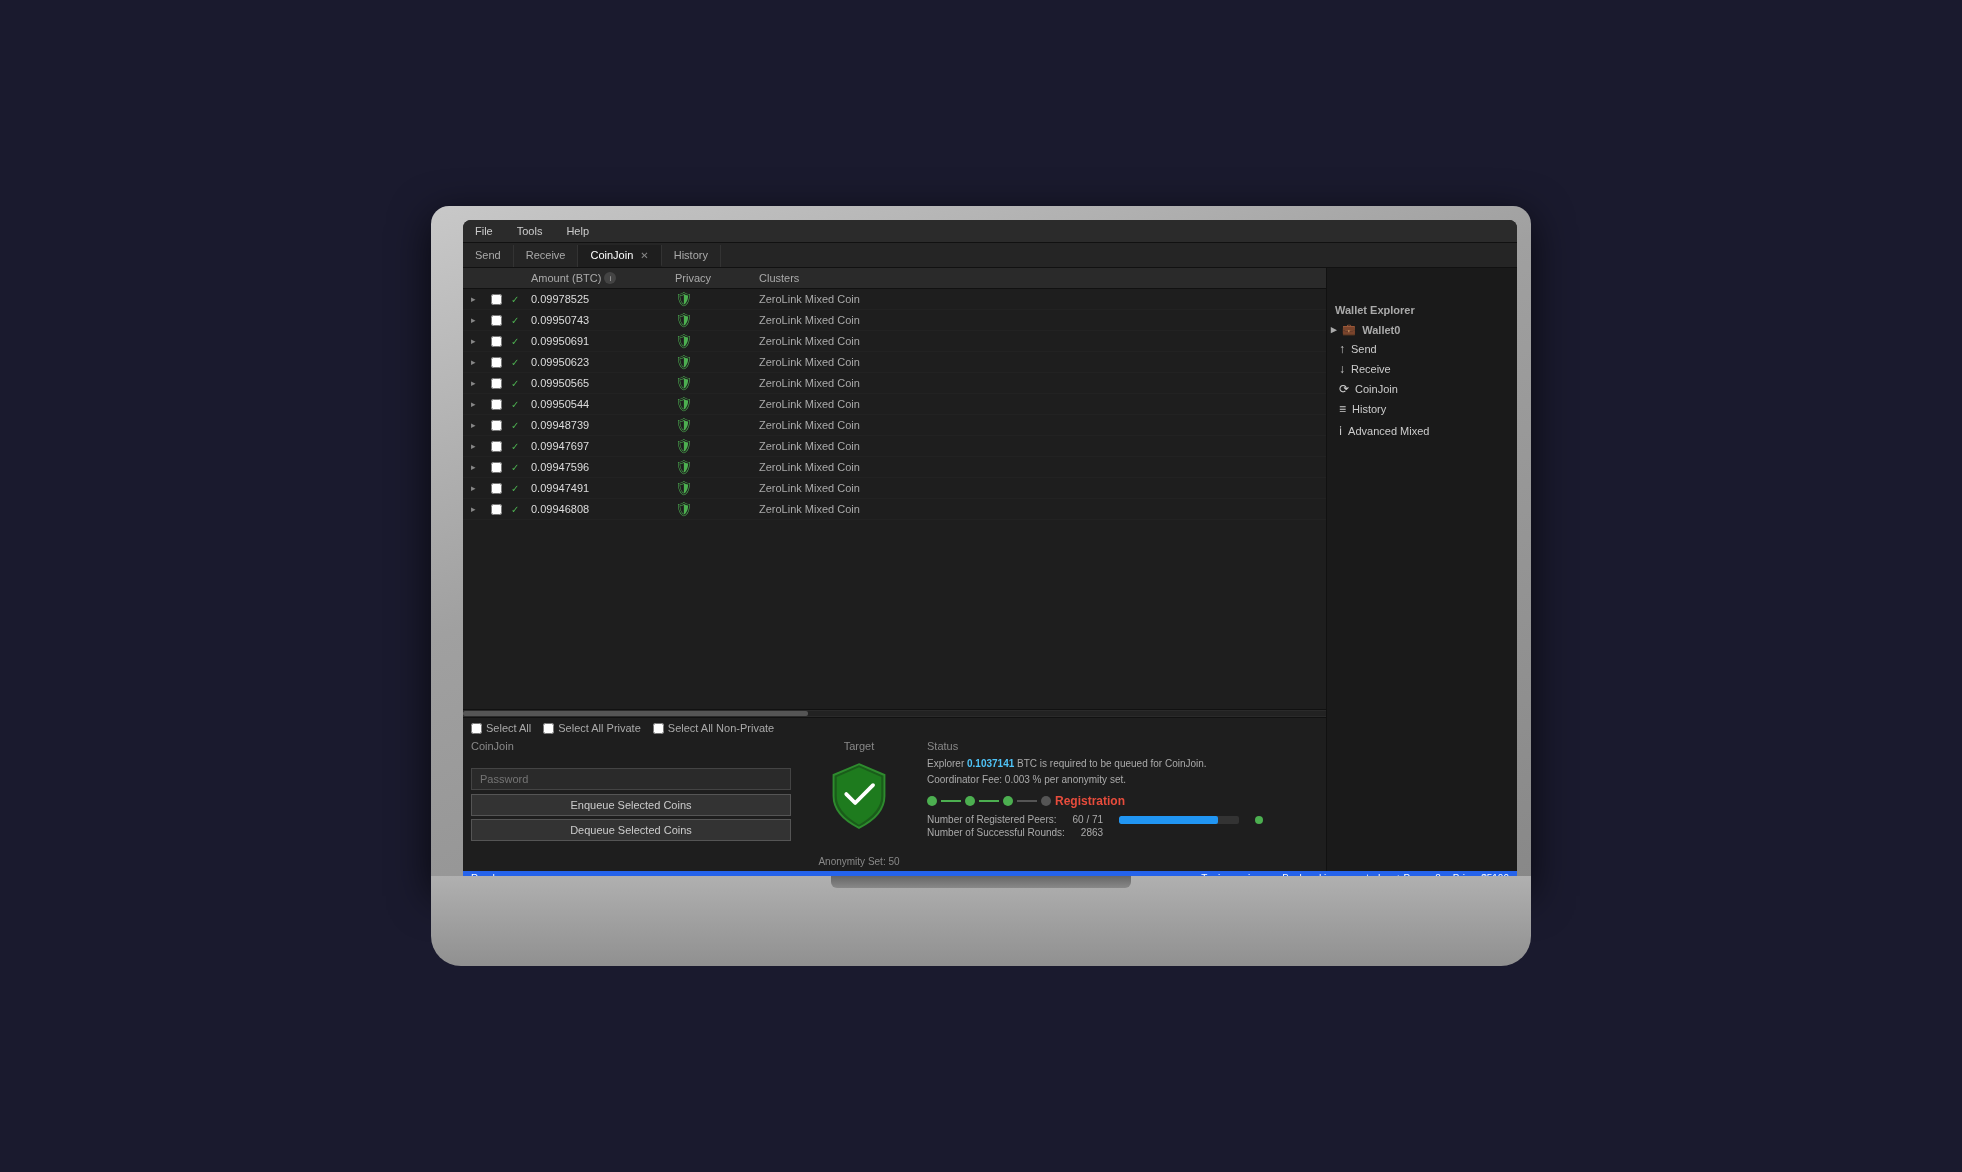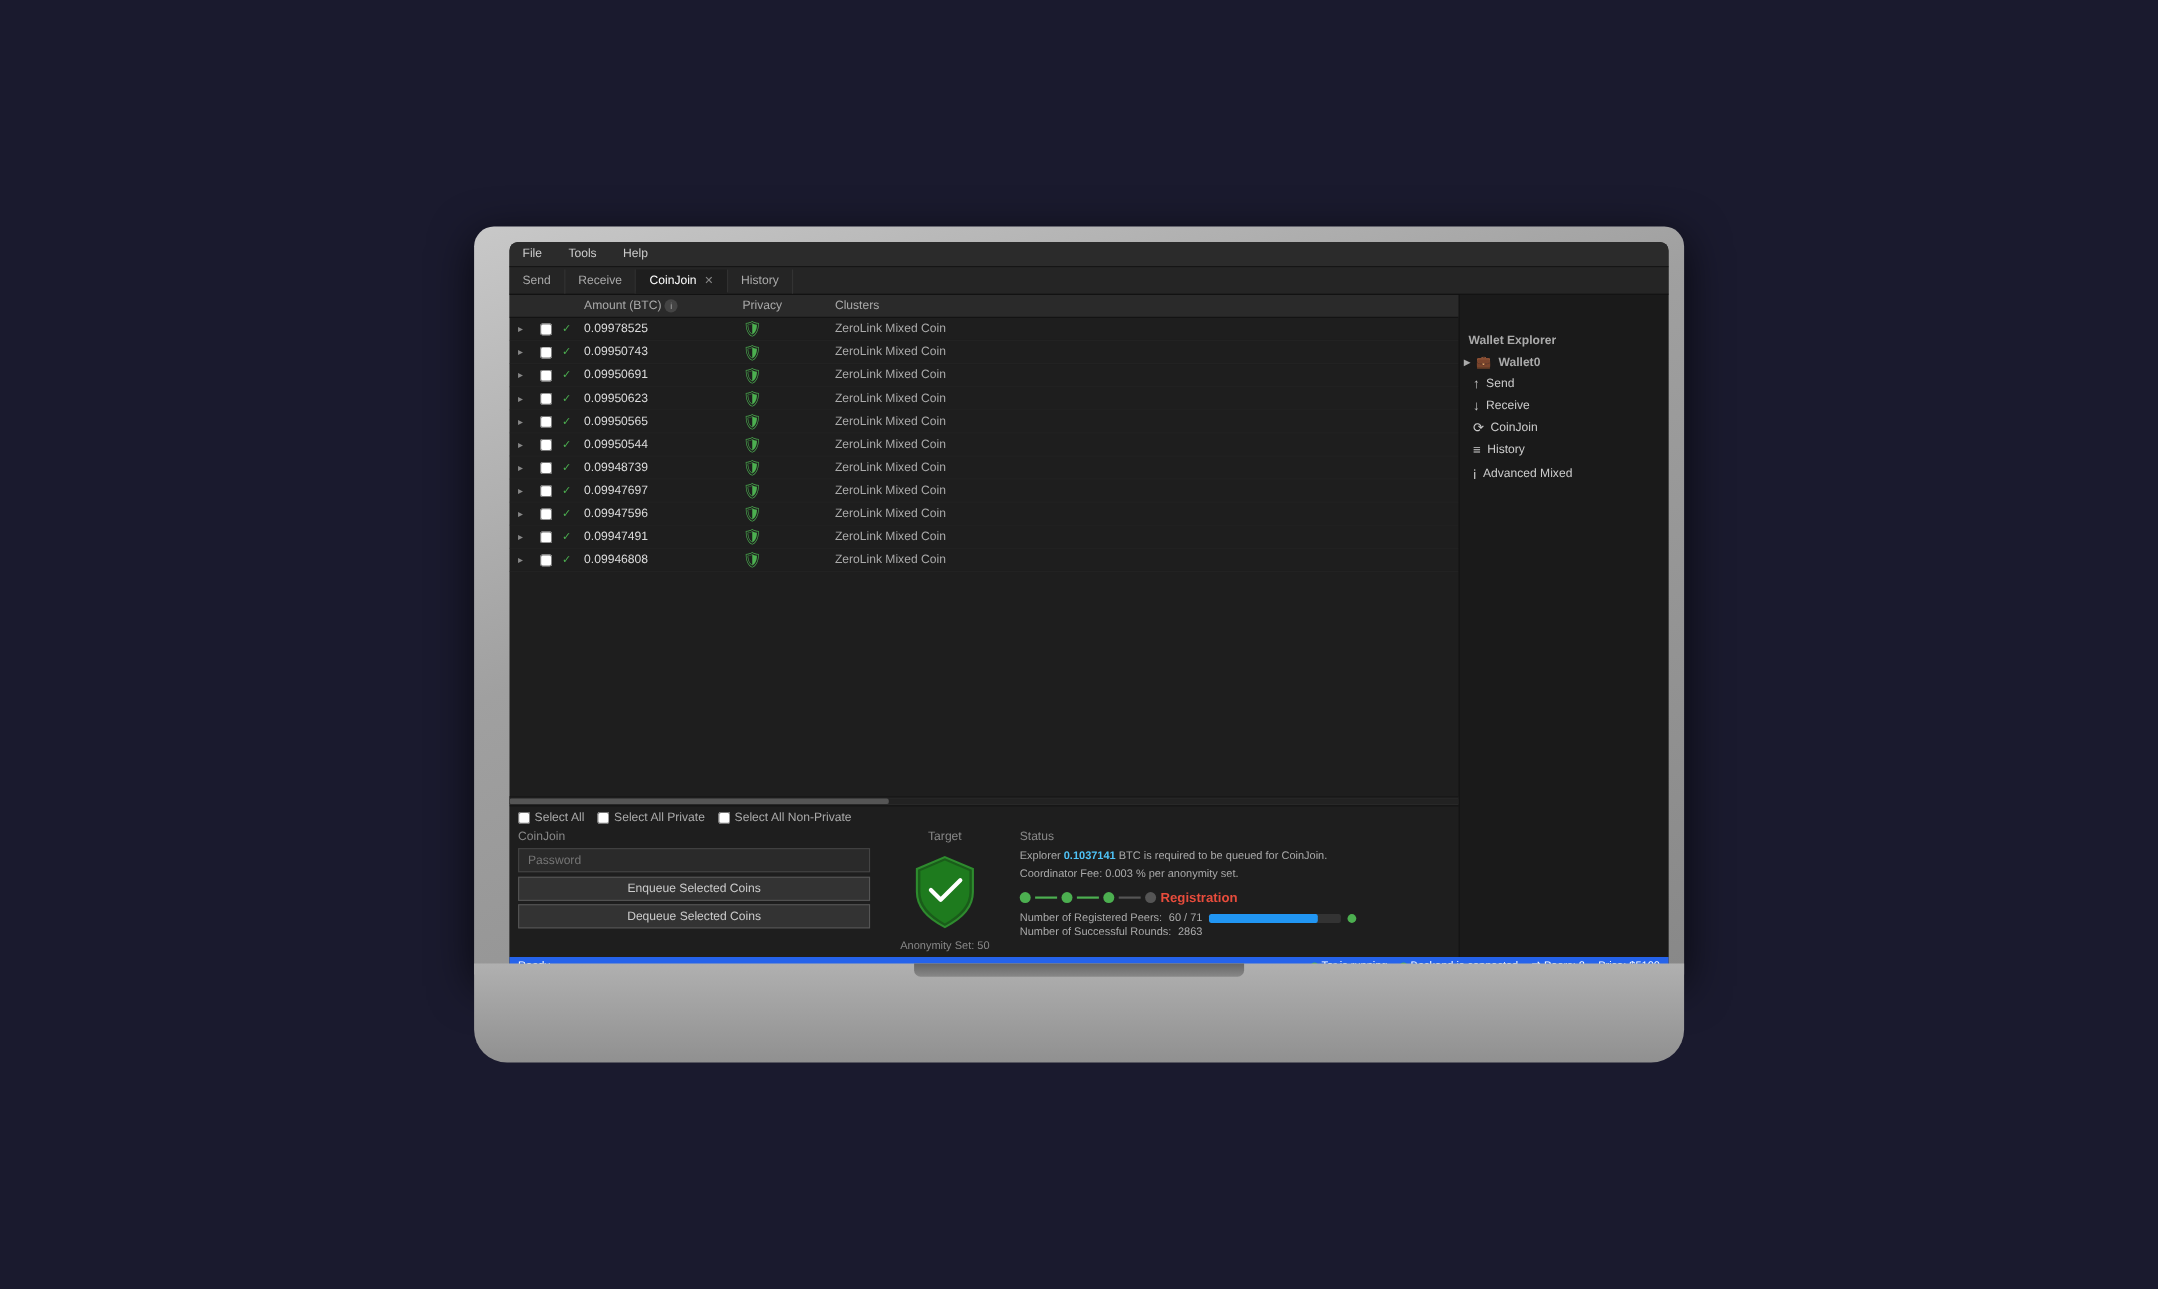--- a/index.html
+++ b/index.html
@@ -202,20 +202,21 @@
 
     .password-input {
       width: 100%;
       background: #2a2a2a;
       border: 1px solid #444;
       color: #ccc;
       padding: 4px 8px;
       font-size: 11px;
       margin-bottom: 4px;
       outline: none;
+      margin-top: 12px;
     }
 
     .btn-row {
       display: flex;
       flex-direction: column;
       gap: 3px;
     }
 
     .btn-action {
       background: #333;
@@ -252,21 +253,21 @@
 
     .shield-svg {
       width: 70px;
       height: 70px;
     }
 
     .anonymity-label {
       font-size: 10px;
       color: #888;
       text-align: center;
-      margin-top: 4px;
+      margin-top: 20px;
     }
 
     .status-section {
       flex: 1;
     }
 
     .status-info {
       font-size: 10px;
       color: #aaa;
       line-height: 1.6;
@@ -308,21 +309,21 @@
 
     .registration-text {
       color: #e74c3c;
       font-size: 12px;
       font-weight: bold;
     }
 
     .peers-row {
       display: flex;
       align-items: center;
-      gap: 6px;
+      gap: 16px;
       font-size: 10px;
       color: #aaa;
       margin-bottom: 2px;
     }
 
     .peers-bar {
       flex: 1;
       max-width: 120px;
       height: 8px;
       background: #333;

